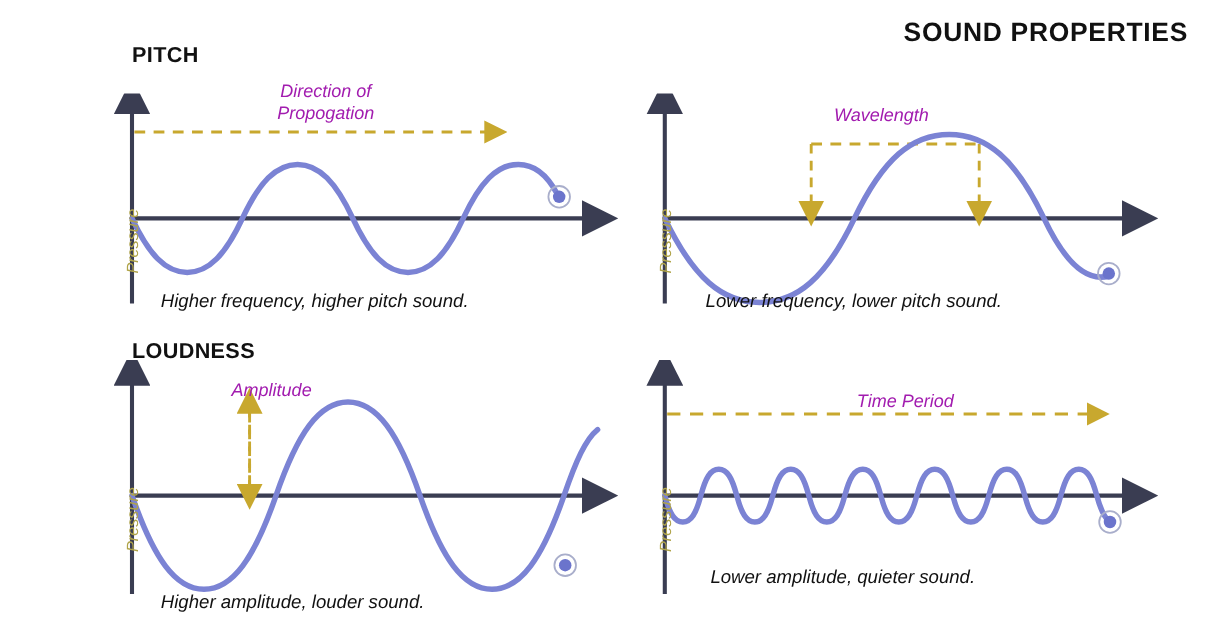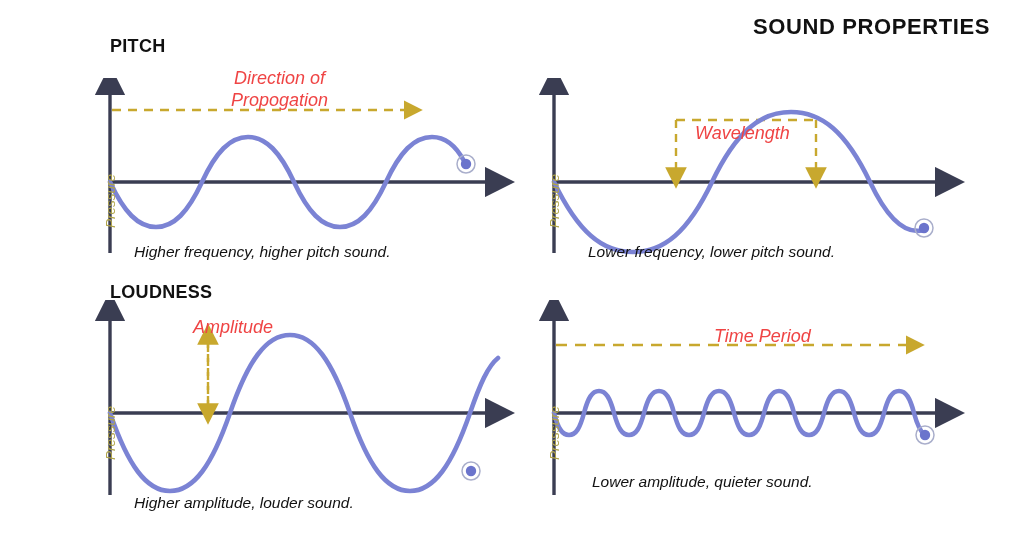--- a/index.html
+++ b/index.html
@@ -64,28 +64,28 @@
     white-space: nowrap;
     text-align: right;
   }
   .cap-tl { left: 134px; top: 243px; }
   .cap-tr { left: 588px; top: 243px; }
   .cap-bl { left: 134px; top: 494px; }
   .cap-br { left: 592px; top: 473px; }
 
   .annot {
     position: absolute;
-    font-size: 18px;
+    font-size: 15px;
     font-style: italic;
-    color: #ef4444;
+    color: #a21caf;
     white-space: nowrap;
     line-height: 1.22;
   }
   .annot-direction { left: 231px; top: 68px; text-align: center; }
-  .annot-wavelength { left: 695px; top: 88px; margin-top: 35px; }
+  .annot-wavelength { left: 695px; top: 88px; }
   .annot-amplitude { left: 193px; top: 317px; }
   .annot-timeperiod { left: 702px; top: 326px; margin-left: 12px; }
 
   .axis-label {
     position: absolute;
     font-size: 13.5px;
     font-style: italic;
     color: #b0a449;
     white-space: nowrap;
     transform: rotate(-90deg);

